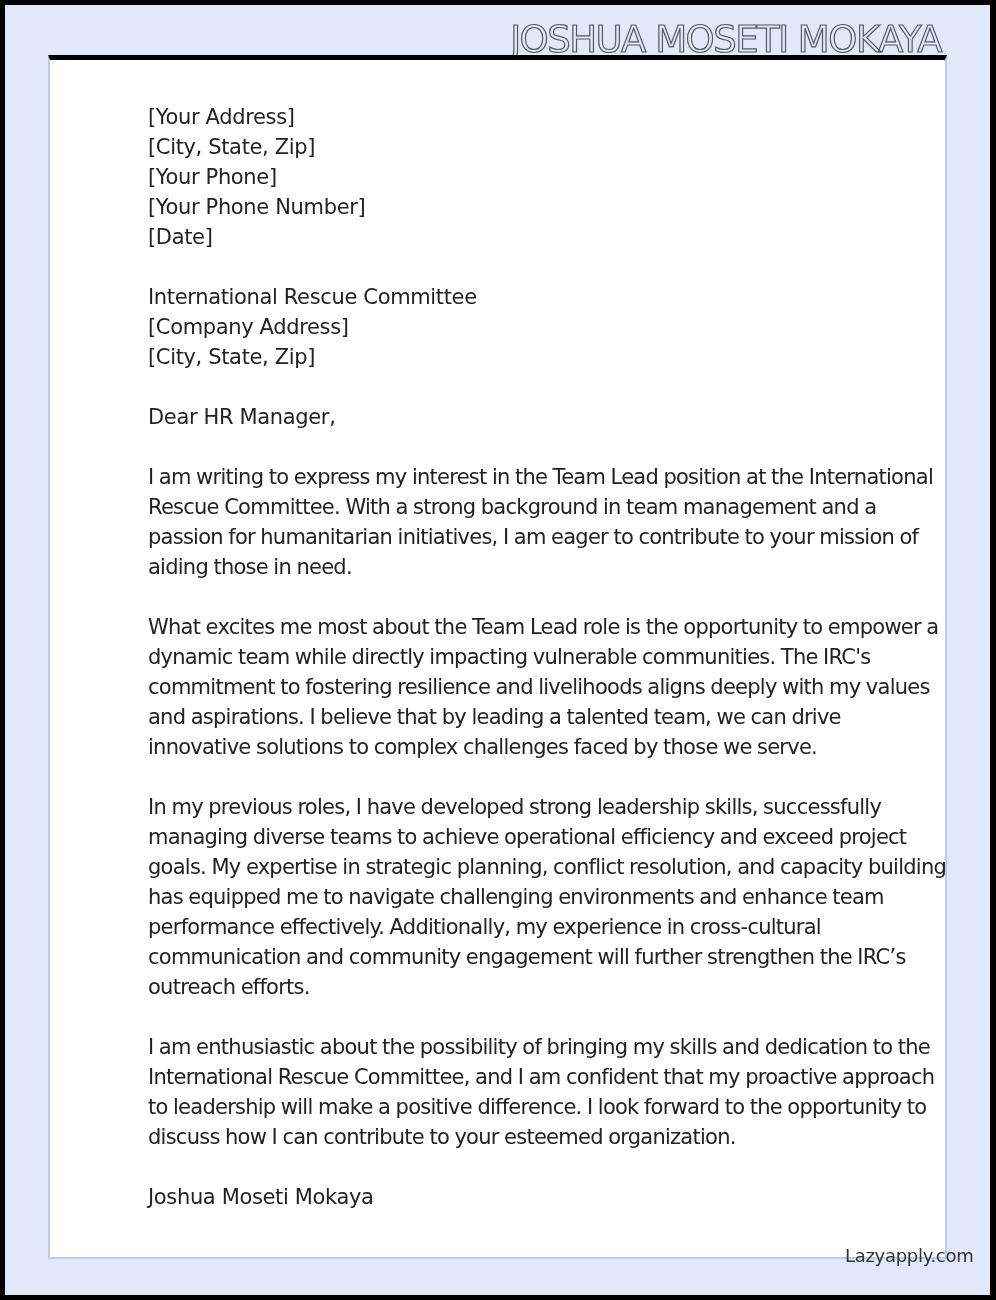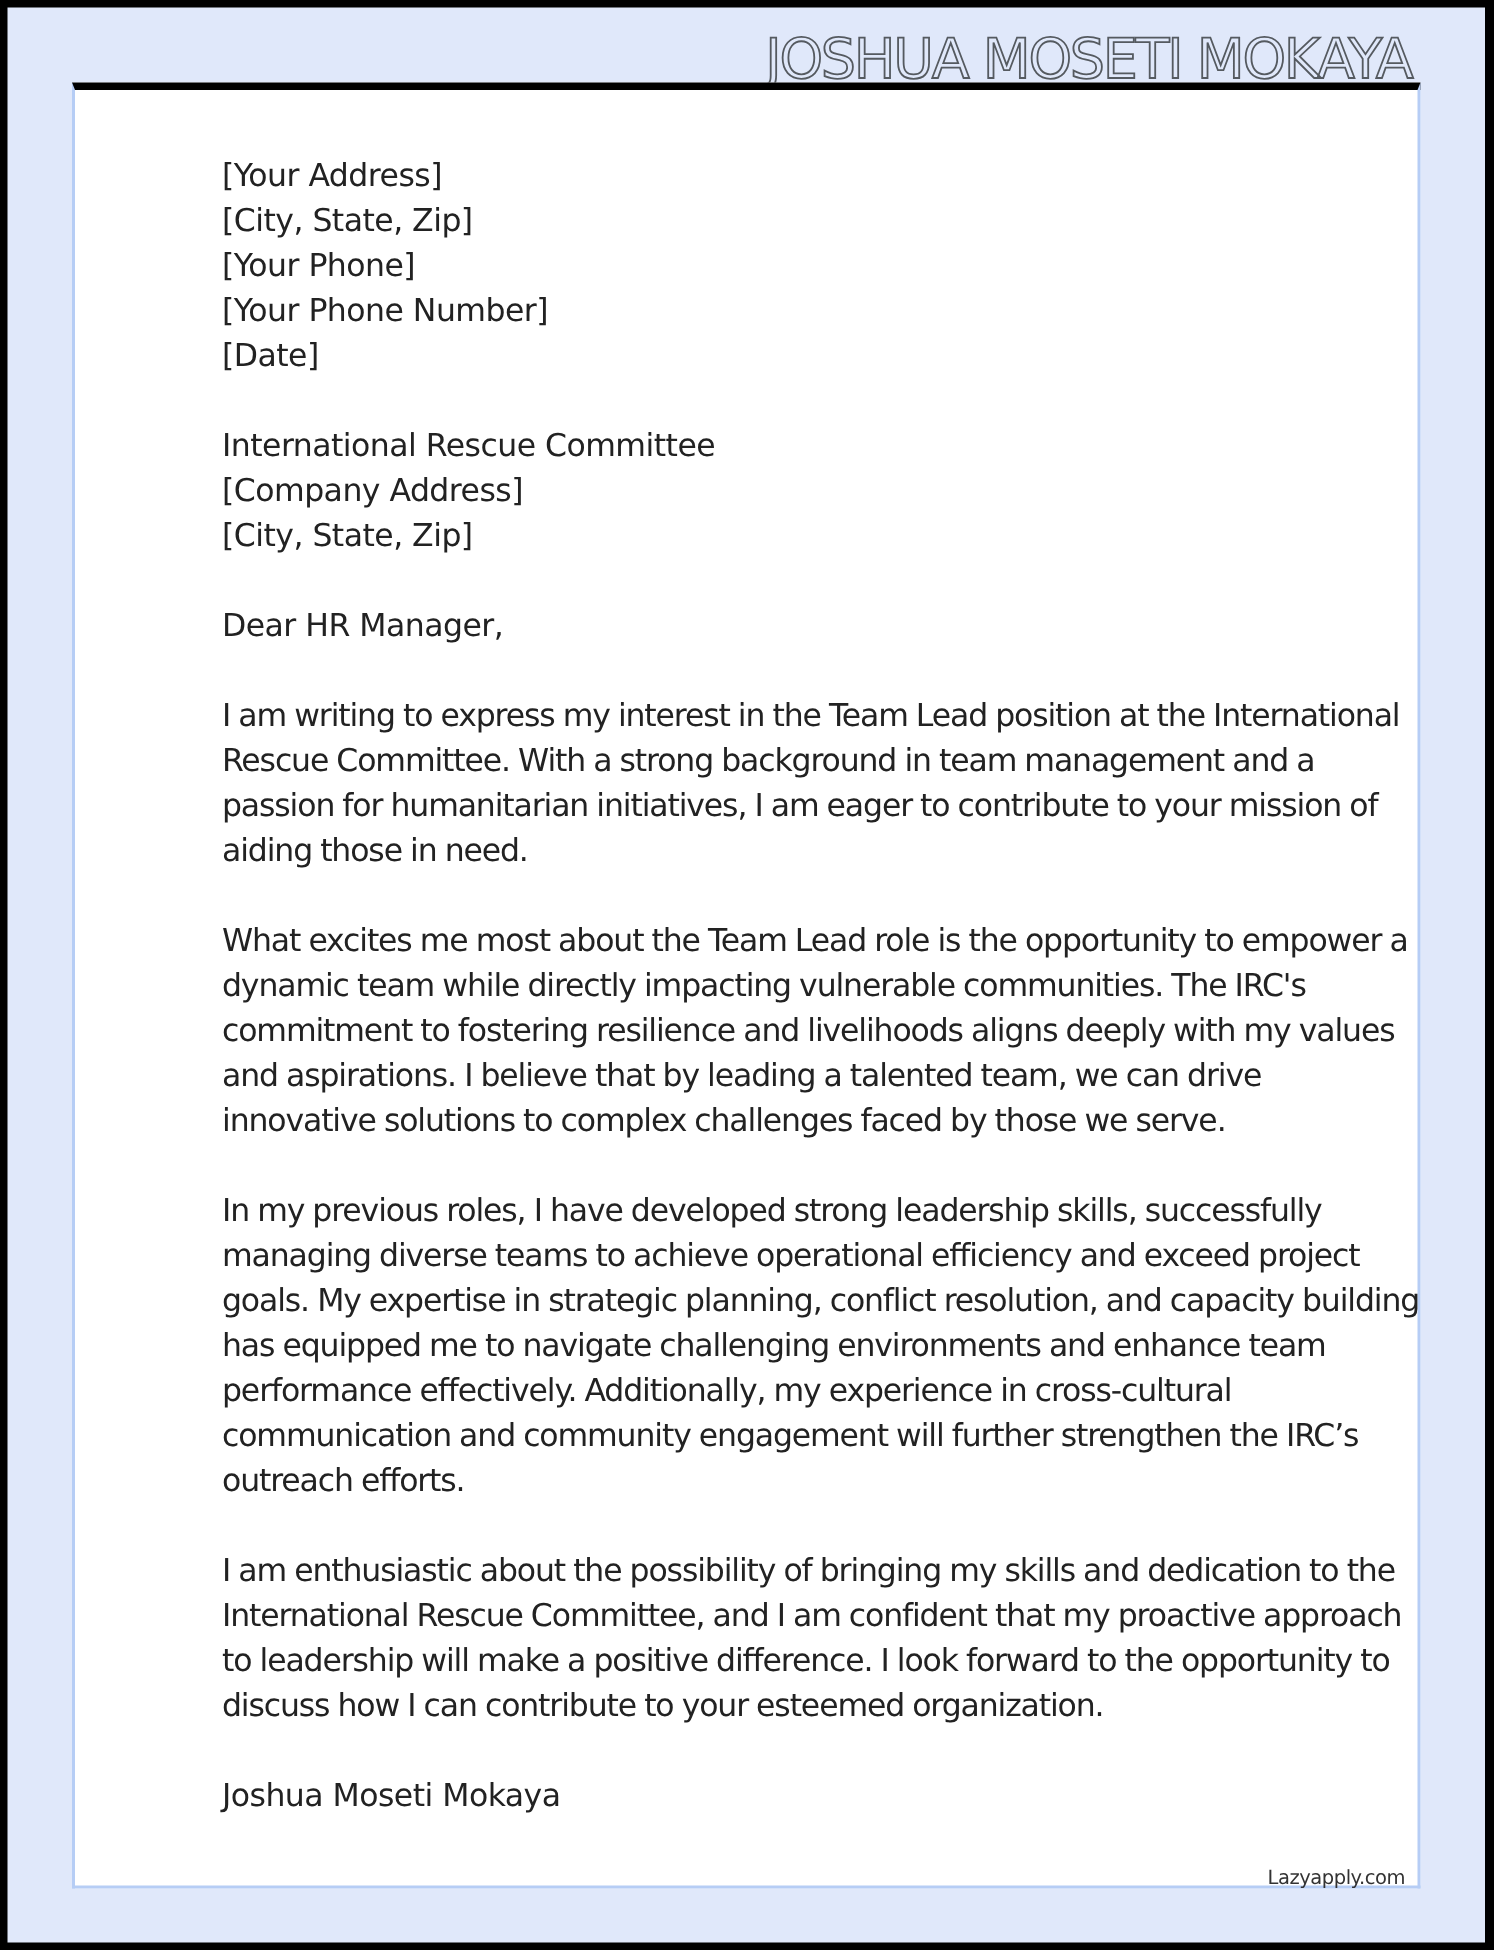--- a/index.html
+++ b/index.html
@@ -82,21 +82,21 @@
       display: block;
       color: #1a8cff;
       text-decoration: none;
       white-space: nowrap;
     }
     .watermark {
       position: absolute;
       left: 840px;
       top: 1240px;
       font-family: "DejaVu Sans", sans-serif;
-      font-size: 13px;
+      font-size: 18px;
       color: #333333;
       letter-spacing: -0.3px;
       white-space: nowrap;
     }
   </style>
 </head>
 <body>
 
 <div class="page-bg">
 

